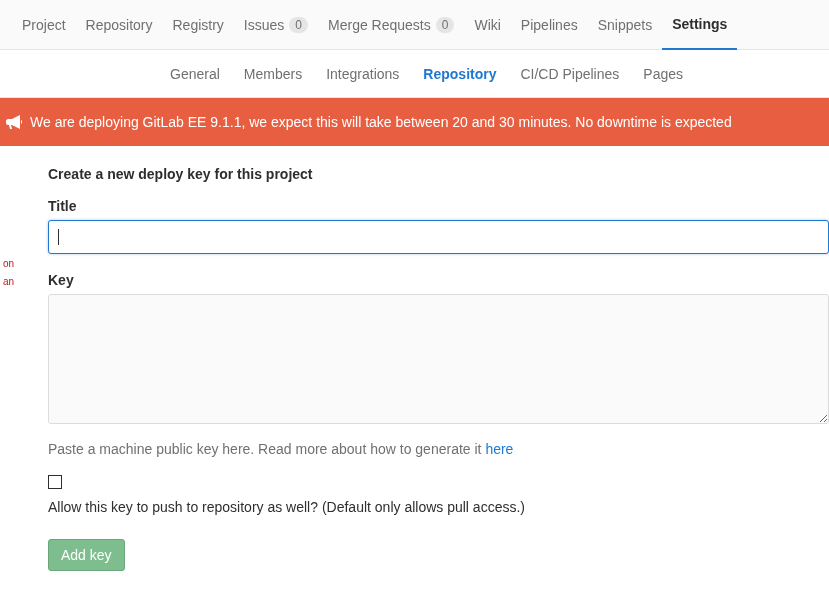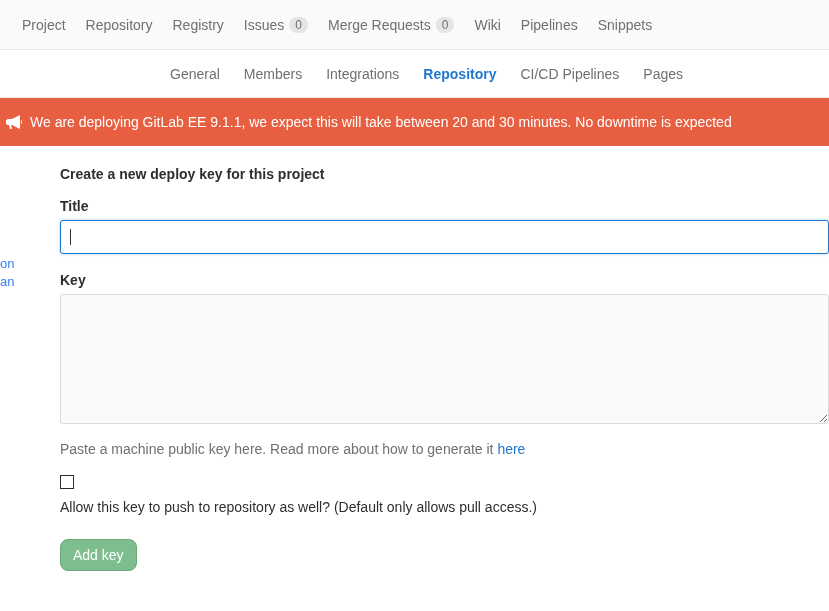--- a/index.html
+++ b/index.html
@@ -10,37 +10,37 @@
     .top-nav .nav-item.active { color: #2e2e2e; font-weight: 600; border-bottom: 2px solid #1f78d1; }
     .badge { display: inline-block; min-width: 16px; padding: 1px 6px; margin-left: 5px; background: #e5e5e5; border-radius: 9px; font-size: 12px; color: #707070; text-align: center; }
     
     .sub-nav { display: flex; justify-content: center; align-items: center; height: 48px; background: #fff; border-bottom: 1px solid #e5e5e5; padding-left: 24px; }
     .sub-nav .sub-item { padding: 0 12px; color: #707070; cursor: pointer; font-size: 14px; line-height: 48px; }
     .sub-nav .sub-item.active { color: #1f78d1; font-weight: 600; }
     
     .broadcast { background: #e75e40; color: #fff; padding: 16px 6px; display: flex; align-items: center; font-size: 14px; }
     .broadcast .bullhorn { margin-right: 8px; flex-shrink: 0; }
     
-    .side-fragment { position: absolute; left: 0; top: 255px; width: 14px; overflow: hidden; color: #3b82f6; font-size: 13px; line-height: 18px; text-align: right; }
+    .side-fragment { position: absolute; left: 0; top: 255px; width: 14px; overflow: hidden; color: #b91c1c; font-size: 10px; line-height: 18px; text-align: right; }
     
-    .content { padding: 20px 0 20px 60px; }
+    .content { padding: 20px 0 20px 48px; }
     .section-title { font-weight: 600; font-size: 14px; margin-bottom: 16px; color: #2e2e2e; }
     .form-label { font-weight: 600; font-size: 14px; margin-bottom: 6px; display: block; color: #2e2e2e; }
     .form-input { width: 100%; height: 34px; padding: 6px 10px; border: 1px solid #1f78d1; border-radius: 3px; font-size: 14px; outline: none; box-shadow: 0 0 3px rgba(31,120,209,0.4); }
     .form-textarea { width: 100%; height: 130px; padding: 8px 10px; border: 1px solid #dcdcdc; border-radius: 3px; font-size: 14px; font-family: inherit; resize: vertical; background: #fafafa; }
     .form-group { margin-bottom: 18px; }
     .help-text { color: #707070; font-size: 14px; margin-top: 14px; }
     .help-text a { color: #1f78d1; text-decoration: none; }
     
     .checkbox-row { display: flex; align-items: center; margin: 14px 0 10px; }
     .checkbox { width: 14px; height: 14px; border: 1.5px solid #2e2e2e; margin-right: 8px; background: #fff; }
     .checkbox-label { font-weight: 600; font-size: 14px; }
     .checkbox-help { color: #2e2e2e; font-size: 14px; margin-bottom: 24px; }
     
-    .btn-add { background: #7ebd8e; color: #fff; border: 1px solid #6aa77a; border-radius: 8px; padding: 7px 12px; font-size: 14px; cursor: pointer; }
+    .btn-add { background: #7ebd8e; color: #fff; border: 1px solid #6aa77a; border-radius: 3px; padding: 7px 12px; font-size: 14px; cursor: pointer; }
     
     .cursor { display:inline-block; width:1px; height:16px; background:#2e2e2e; vertical-align:middle; }
   </style>
 </head>
 <body>
 
 <div class="top-nav">
   <div class="nav-item">Project</div>
   <div class="nav-item">Repository</div>
   <div class="nav-item">Registry</div>
@@ -48,20 +48,21 @@
     <span>Issues</span>
     <span class="badge">0</span>
   </div>
   <div class="nav-item">
     <span>Merge Requests</span>
     <span class="badge">0</span>
   </div>
   <div class="nav-item">Wiki</div>
   <div class="nav-item">Pipelines</div>
   <div class="nav-item">Snippets</div>
+  <div class="nav-item active">Settings</div>
 </div>
 
 <div class="sub-nav">
   <div class="sub-item">General</div>
   <div class="sub-item">Members</div>
   <div class="sub-item">Integrations</div>
   <div class="sub-item active">Repository</div>
   <div class="sub-item">CI/CD Pipelines</div>
   <div class="sub-item">Pages</div>
 </div>

